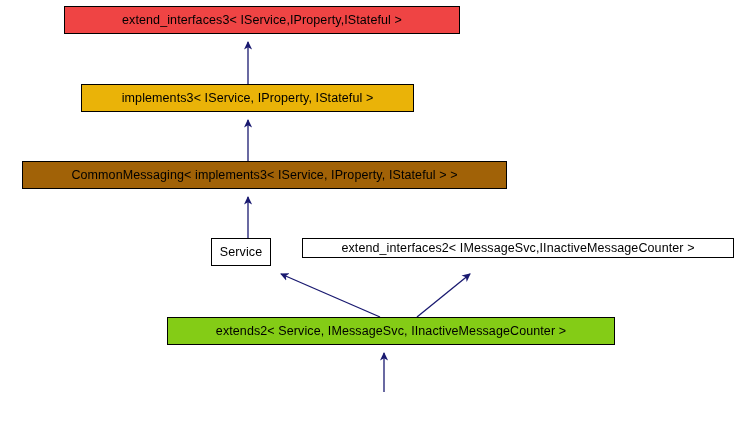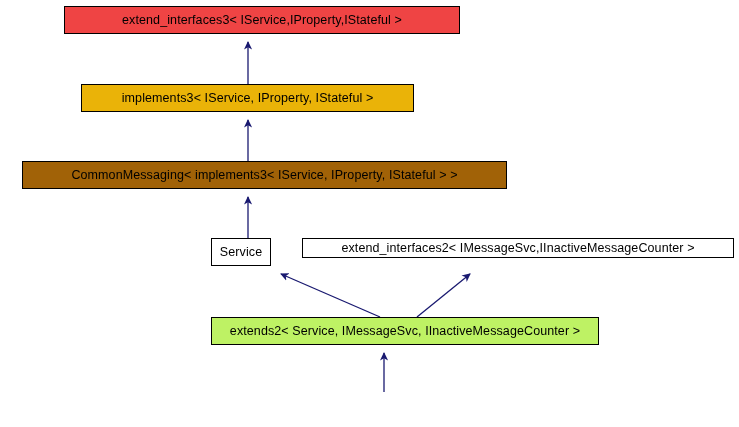--- a/index.html
+++ b/index.html
@@ -82,18 +82,18 @@
   </div>
 
   <div class="uml-node" style="left: 211px; top: 238px; width: 60px; height: 28px; border-color: rgb(0, 0, 0); background: rgb(255, 255, 255);">
     <span class="node-label">Service</span>
   </div>
 
   <div class="uml-node" style="left: 302px; top: 238px; width: 432px; height: 20px; border-color: rgb(0, 0, 0); background: rgb(255, 255, 255);">
     <span class="node-label">extend_interfaces2&lt; IMessageSvc,IInactiveMessageCounter &gt;</span>
   </div>
 
-  <div class="uml-node" style="left: 167px; top: 317px; width: 388px; height: 28px; border-color: rgb(0, 0, 0); background: #bef264; margin-left: 44px;">
+  <div class="uml-node" style="left: 167px; top: 317px; width: 448px; height: 28px; border-color: rgb(0, 0, 0); background: #84cc16;">
     <span class="node-label">extends2&lt; Service, IMessageSvc, IInactiveMessageCounter &gt;</span>
   </div>
 
 
 </div>
 
 </body></html>

